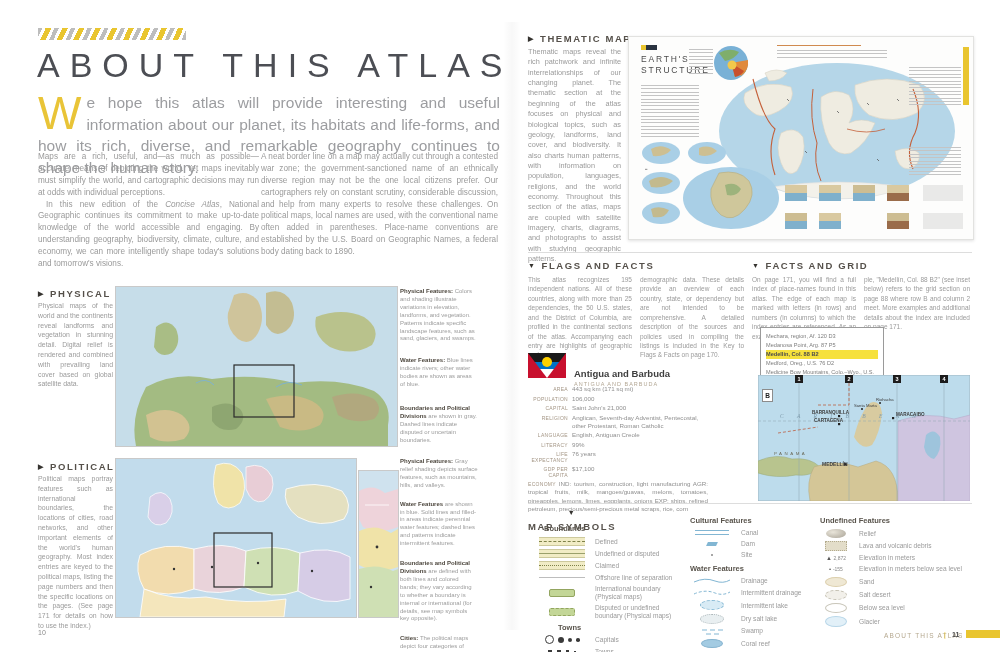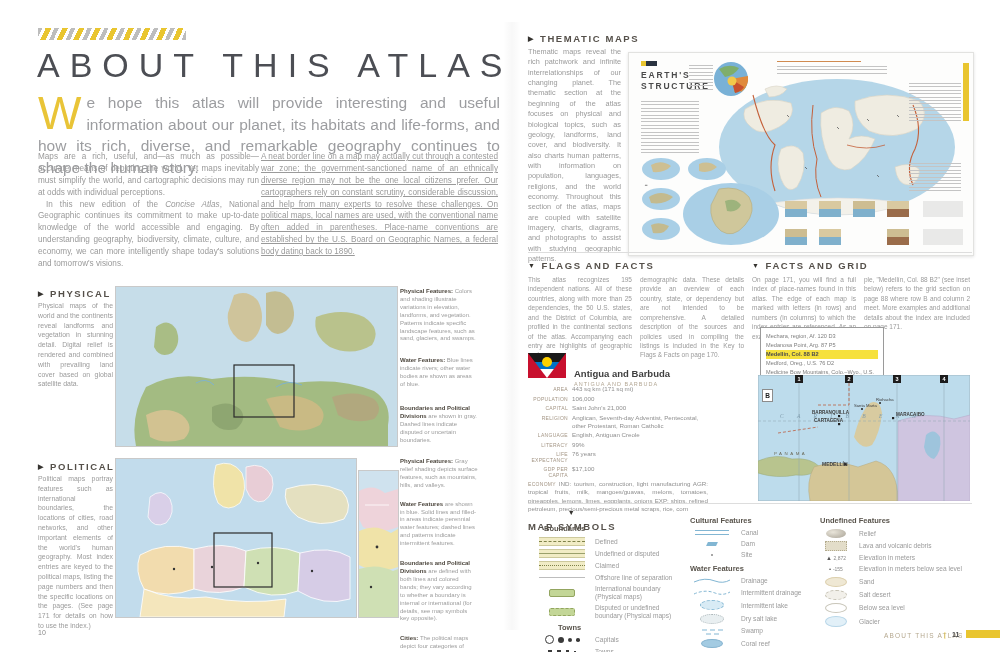--- a/index.html
+++ b/index.html
@@ -82,21 +82,21 @@
   <div class="abs title" style="left:37px;top:46px;">ABOUT THIS ATLAS</div>
 
   <div class="abs intro" style="left:38px;top:92px;">
     <span class="dropcap">W</span><span>e hope this atlas will provide interesting and useful information about our planet, its habitats and life-forms, and how its rich, diverse, and remarkable geography continues to shape the human story.</span>
   </div>
 
   <div class="abs bodytxt" style="left:38px;top:151px;width:221px;">
     <p>Maps are a rich, useful, and—as much as possible—accurate means of depicting the world. Yet maps inevitably must simplify the world, and cartographic decisions may run at odds with individual perceptions.</p>
     <p><span>In this new edition of the </span><em>Concise Atlas</em><span>, National Geographic continues its commitment to make up-to-date knowledge of the world accessible and engaging. By understanding geography, biodiversity, climate, culture, and economy, we can more intelligently shape today's solutions and tomorrow's visions.</span></p>
   </div>
-  <div class="abs bodytxt" style="left:261px;top:151px;width:237px;text-decoration:underline;">
+  <div class="abs bodytxt" style="left:261px;top:151px;width:237px;">
     <p>A neat border line on a map may actually cut through a contested war zone; the government-sanctioned name of an ethnically diverse region may not be the one local citizens prefer. Our cartographers rely on constant scrutiny, considerable discussion, and help from many experts to resolve these challenges. On political maps, local names are used, with the conventional name often added in parentheses. Place-name conventions are established by the U.S. Board on Geographic Names, a federal body dating back to 1890.</p>
   </div>
 
   <div class="abs sec-head" style="left:38px;top:288px;">
     <span class="tri">▶</span>
     <span>PHYSICAL MAPS</span>
   </div>
   <div class="abs colmini" style="left:38px;top:301px;width:75px;">Physical maps of the world and the continents reveal landforms and vegetation in stunning detail. Digital relief is rendered and combined with prevailing land cover based on global satellite data.</div>
 
   <svg class="abs mapframe" style="left:115px;top:286px;" width="281" height="159" viewBox="0 0 281 159">
@@ -163,21 +163,21 @@
   </div>
 
   <div class="abs gutter" style="left:503px;top:22px;width:18px;height:608px;opacity:.25;"></div>
 
   <div class="abs sec-head" style="left:528px;top:33px;">
     <span class="tri">▶</span>
     <span>THEMATIC MAPS</span>
   </div>
   <div class="abs colmini" style="left:528px;top:47px;width:93px;font-size:7.3px;">Thematic maps reveal the rich patchwork and infinite interrelationships of our changing planet. The thematic section at the beginning of the atlas focuses on physical and biological topics, such as geology, landforms, land cover, and biodiversity. It also charts human patterns, with information on population, languages, religions, and the world economy. Throughout this section of the atlas, maps are coupled with satellite imagery, charts, diagrams, and photographs to assist with studying geographic patterns.</div>
 
-  <div class="abs figpage" style="left:628px;top:52px;width:344px;height:202px;font-weight:bold;">
+  <div class="abs figpage" style="left:628px;top:36px;width:344px;height:202px;">
     <div class="abs" style="left:12px;top:8px;width:16px;height:5px;background:#2a3340;"></div>
     <div class="abs" style="left:12px;top:8px;width:5px;height:5px;background:#e9c52f;"></div>
     <div class="abs figtitle" style="left:12px;top:17px;">
       <div>EARTH'S</div>
       <div>STRUCTURE</div>
     </div>
     <div class="abs skel" style="left:12px;top:48px;width:58px;height:52px;"></div>
     <div class="abs skel" style="left:60px;top:12px;width:24px;height:26px;"></div>
 
     <svg class="abs" style="left:82px;top:6px;" width="40" height="40" viewBox="0 0 40 40">

